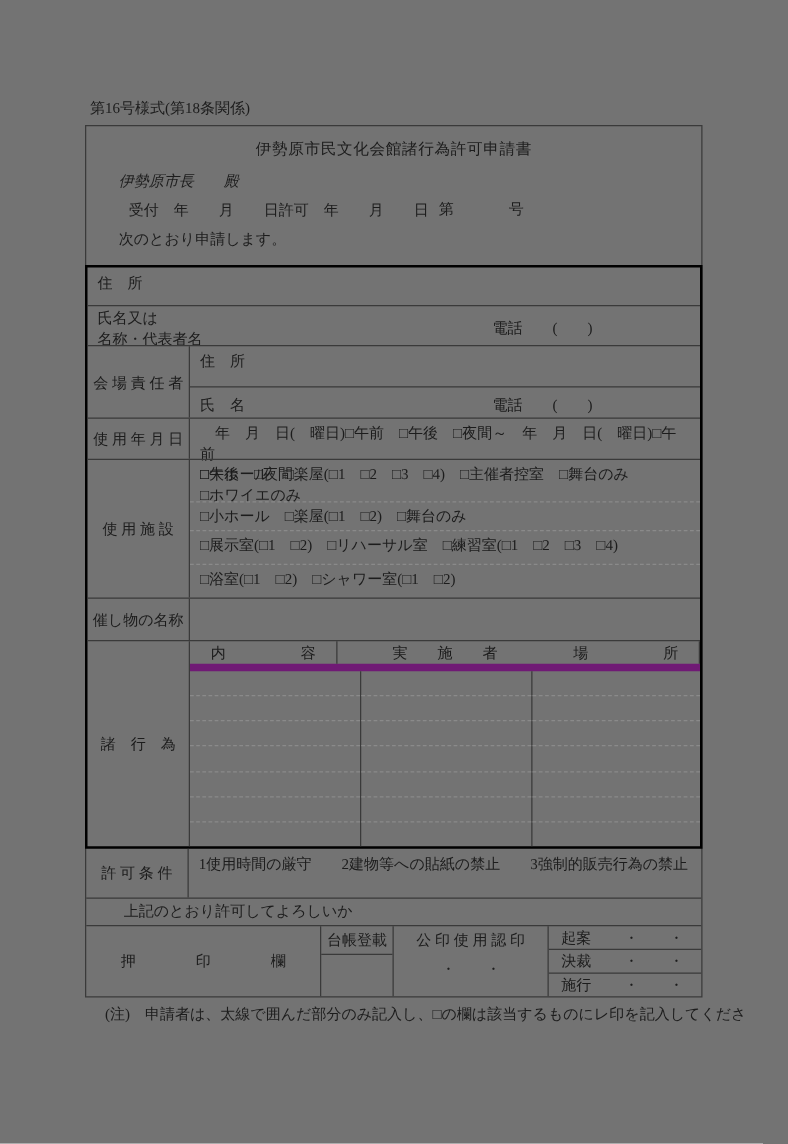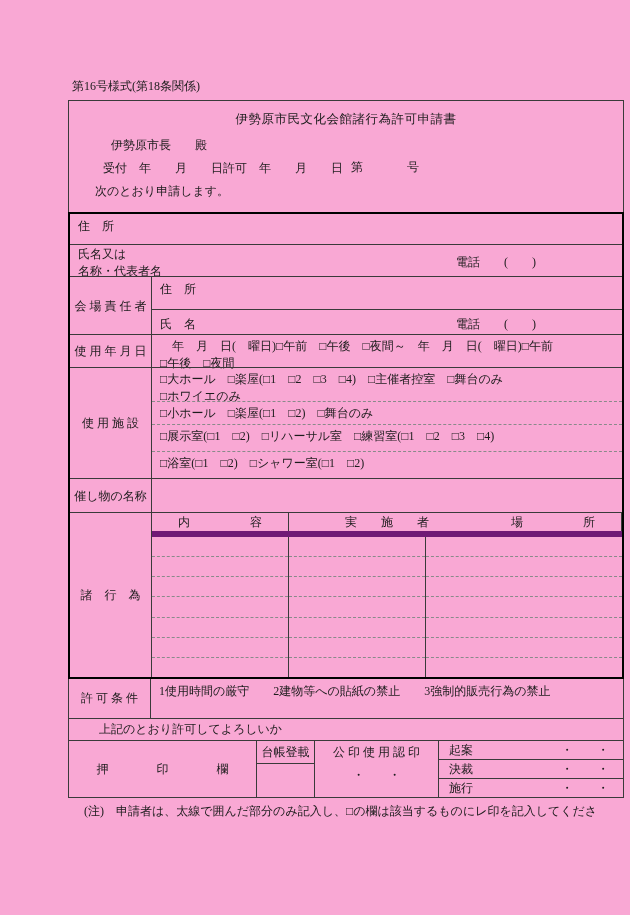--- a/index.html
+++ b/index.html
@@ -3,35 +3,35 @@
 <meta charset="utf-8">
 <style>
   * { margin:0; padding:0; box-sizing:border-box; }
   html,body { background:#ffffff; }
   body {
     width:630px; height:915px;
     font-family:"Liberation Serif","DejaVu Serif",serif;
     font-size:12px; color:#1c1c1c;
     position:relative;
   }
-  .page { position:relative; width:630px; height:915px; background:#f9a8d4; overflow:hidden; }
+  .page { position:relative; width:630px; height:915px; background:#737373; overflow:hidden; }
 
   .form-number { position:absolute; left:72px; top:78px; font-size:12px; }
 
   .outer {
     position:absolute; left:68px; top:100px;
-    width:556px; height:698px;
+    width:494px; height:698px;
     border:1px solid #3a3a3a;
     display:flex; flex-direction:column;
   }
 
   
   .head { height:112px; position:relative; }
   .head-title { text-align:center; padding-top:10px; font-size:12.5px; letter-spacing:0.5px; }
-  .addressee { margin:9px 0 0 42px; }
+  .addressee { margin:9px 0 0 26px;font-style:italic; }
   .receipt-block { display:flex; margin:5px 0 0 22px; align-items:center; }
   .receipt-lines { display:flex; flex-direction:row; line-height:16px; white-space:pre;margin-left:12px; }
   .num-prefix { margin-left:8px; }
   .num-suffix { margin-left:44px; }
   .intro { margin:7px 0 0 26px; }
 
   
   .thick { margin:0 -1px; border:2px solid #000; display:flex; flex-direction:column; }
   .trow { display:flex; border-top:1px solid #3a3a3a; }
   .trow.first { border-top:none; }

